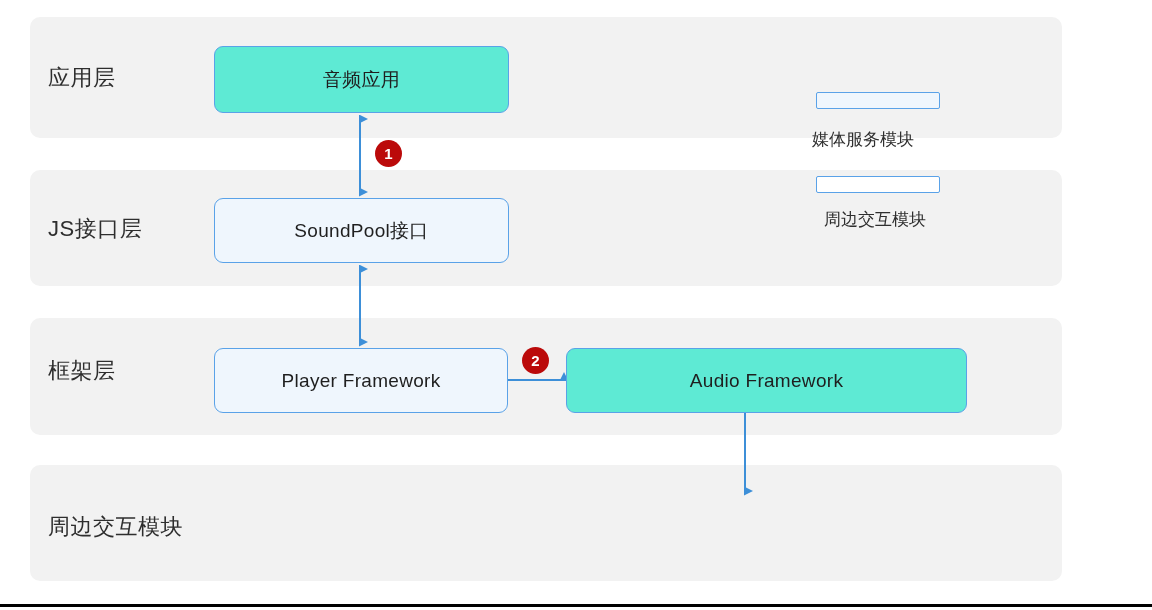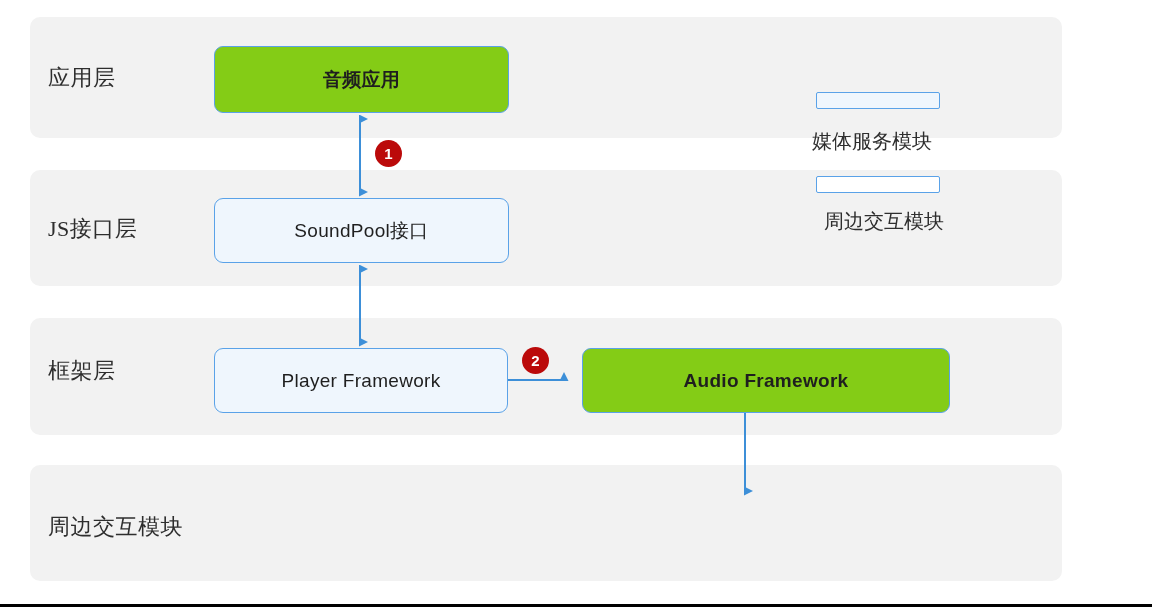--- a/index.html
+++ b/index.html
@@ -42,21 +42,21 @@
     border: 1.6px solid #5aa2e8;
     border-radius: 9px;
     display: flex;
     align-items: center;
     justify-content: center;
     font-size: 19px;
     color: #1f1f1f;
     letter-spacing: 0.3px;
     white-space: nowrap;
   }
-  .node.fill-white { background: #84cc16; font-weight: bold; }
+  .node.fill-white { background: #5eead4; }
   .node.fill-blue  { background: #eff6fd; }
 
   
   #wires {
     position: absolute;
     left: 0;
     top: 0;
     width: 1152px;
     height: 610px;
     pointer-events: none;
@@ -85,21 +85,21 @@
     width: 124px;
     height: 17px;
     border: 1.6px solid #5aa2e8;
     border-radius: 2px;
   }
   .legend-swatch.fill-blue  { background: #eff6fd; }
   .legend-swatch.fill-white { background: #ffffff; }
   .legend-label {
     position: absolute;
     left: 812px;
-    font-size: 20px;
+    font-size: 17px;
     color: #2e2e2e;
     white-space: nowrap;
     line-height: 1;
   }
 
   
   #bottom-rule {
     position: absolute;
     left: 0;
     top: 604px;
@@ -112,21 +112,21 @@
 <body>
 
 <div id="canvas">
 
   <div class="band" style="left:30px;  top:17px;  width:1032px; height:121px;"></div>
   <div class="band" style="left:30px;  top:170px; width:1032px; height:116px;"></div>
   <div class="band" style="left:30px;  top:318px; width:1032px; height:117px;"></div>
   <div class="band" style="left:30px;  top:465px; width:1032px; height:116px;"></div>
 
   <div class="band-label" style="top:67px;">应用层</div>
-  <div class="band-label" style="top:218px;font-family:Liberation Serif, serif;">JS接口层</div>
+  <div class="band-label" style="top:218px;">JS接口层</div>
   <div class="band-label" style="top:360px;">框架层</div>
   <div class="band-label" style="top:516px;">周边交互模块</div>
 
   <svg id="wires" viewBox="0 0 1152 610" xmlns="http://www.w3.org/2000/svg">
     <defs>
       <marker id="arrow-up" markerWidth="9" markerHeight="9" refX="4.5" refY="8" orient="auto" markerUnits="userSpaceOnUse">
         <path d="M4.5 0 L9 9 L0 9 Z" fill="#3d8fd8"></path>
       </marker>
       <marker id="arrow-down" markerWidth="9" markerHeight="9" refX="4.5" refY="8" orient="auto" markerUnits="userSpaceOnUse">
         <path d="M4.5 0 L9 9 L0 9 Z" fill="#3d8fd8"></path>
@@ -156,21 +156,21 @@
       <line x1="745" y1="413" x2="745" y2="491" stroke="#3d8fd8" stroke-width="2" marker-end="url(#arrow-down)"></line>
     </g>
   </svg>
 
   <div class="node fill-white" style="left:214px; top:46px; width:295px; height:67px;">音频应用</div>
 
   <div class="node fill-blue" style="left:214px; top:198px; width:295px; height:65px;">SoundPool接口</div>
 
   <div class="node fill-blue" style="left:214px; top:348px; width:294px; height:65px;">Player Framework</div>
 
-  <div class="node fill-white" style="left:582px; top:348px; width:368px; height:65px;">Audio Framework</div>
+  <div class="node fill-white" style="left:566px; top:348px; width:401px; height:65px;">Audio Framework</div>
 
 
   <div class="badge" style="left:375px; top:140px;">1</div>
   <div class="badge" style="left:522px; top:347px;">2</div>
 
   <div class="legend-swatch fill-blue" style="left:816px; top:92px;"></div>
   <div class="legend-label" style="top:131px;">媒体服务模块</div>
 
   <div class="legend-swatch fill-white" style="left:816px; top:176px;"></div>
   <div class="legend-label" style="top:211px;margin-left:12px;">周边交互模块</div>

